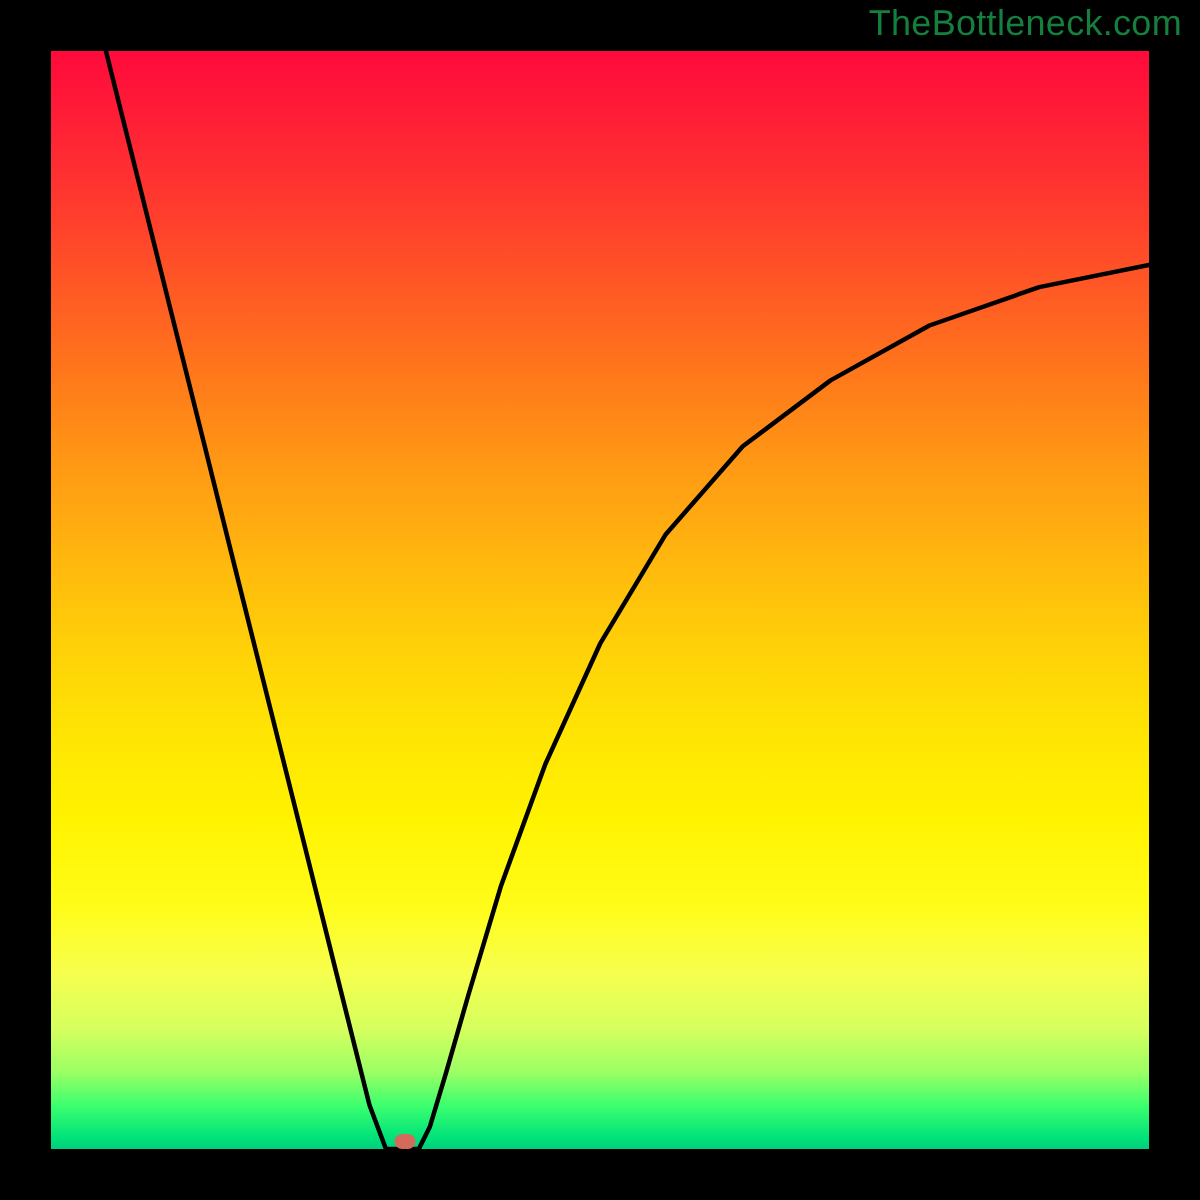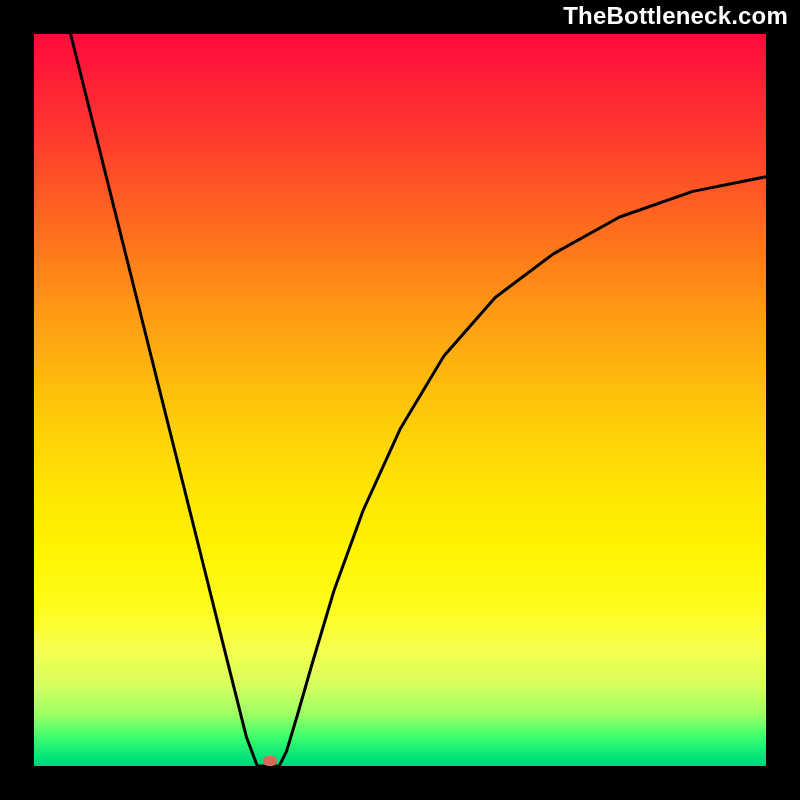--- a/index.html
+++ b/index.html
@@ -14,23 +14,23 @@
   .frame {
     position: relative;
     width: 800px;
     height: 800px;
     box-sizing: border-box;
   }
   .watermark {
     position: absolute;
     top: 2px;
     right: 12px;
-    color: #ffffff;
+    color: #15803d;
     font-size: 24px;
-    font-weight: 700;
+    font-weight: 400;
     letter-spacing: 0.2px;
   }
   .plot-area {
     position: absolute;
     left: 34px;
     top: 34px;
     width: 732px;   
     height: 732px;  
     
     background: linear-gradient(

